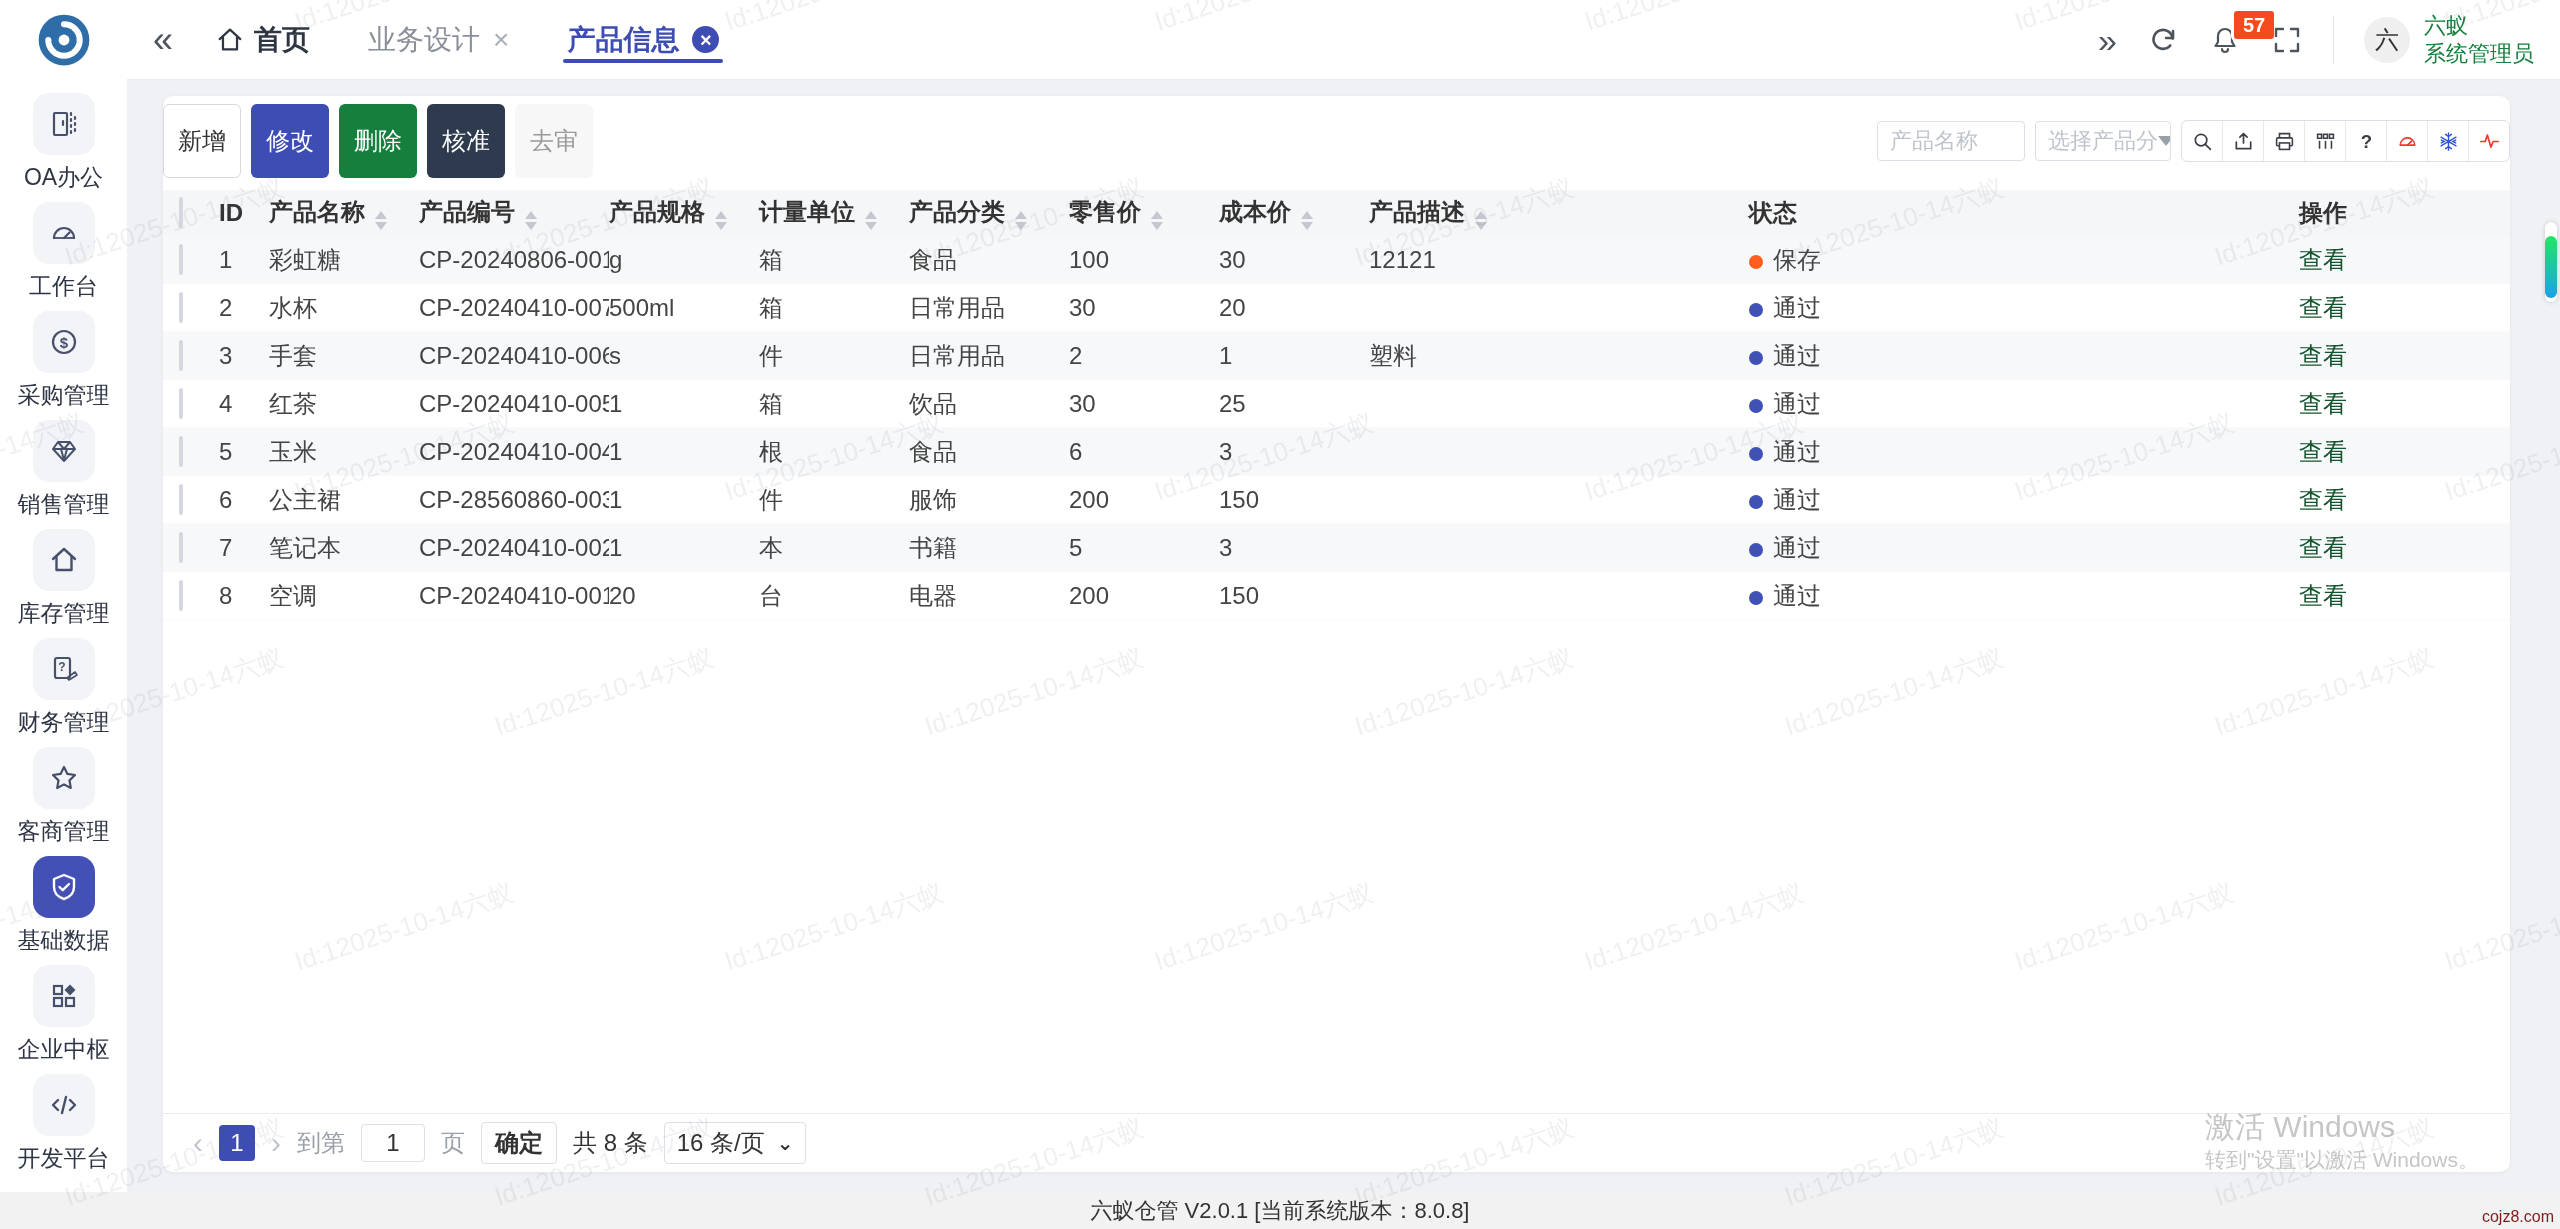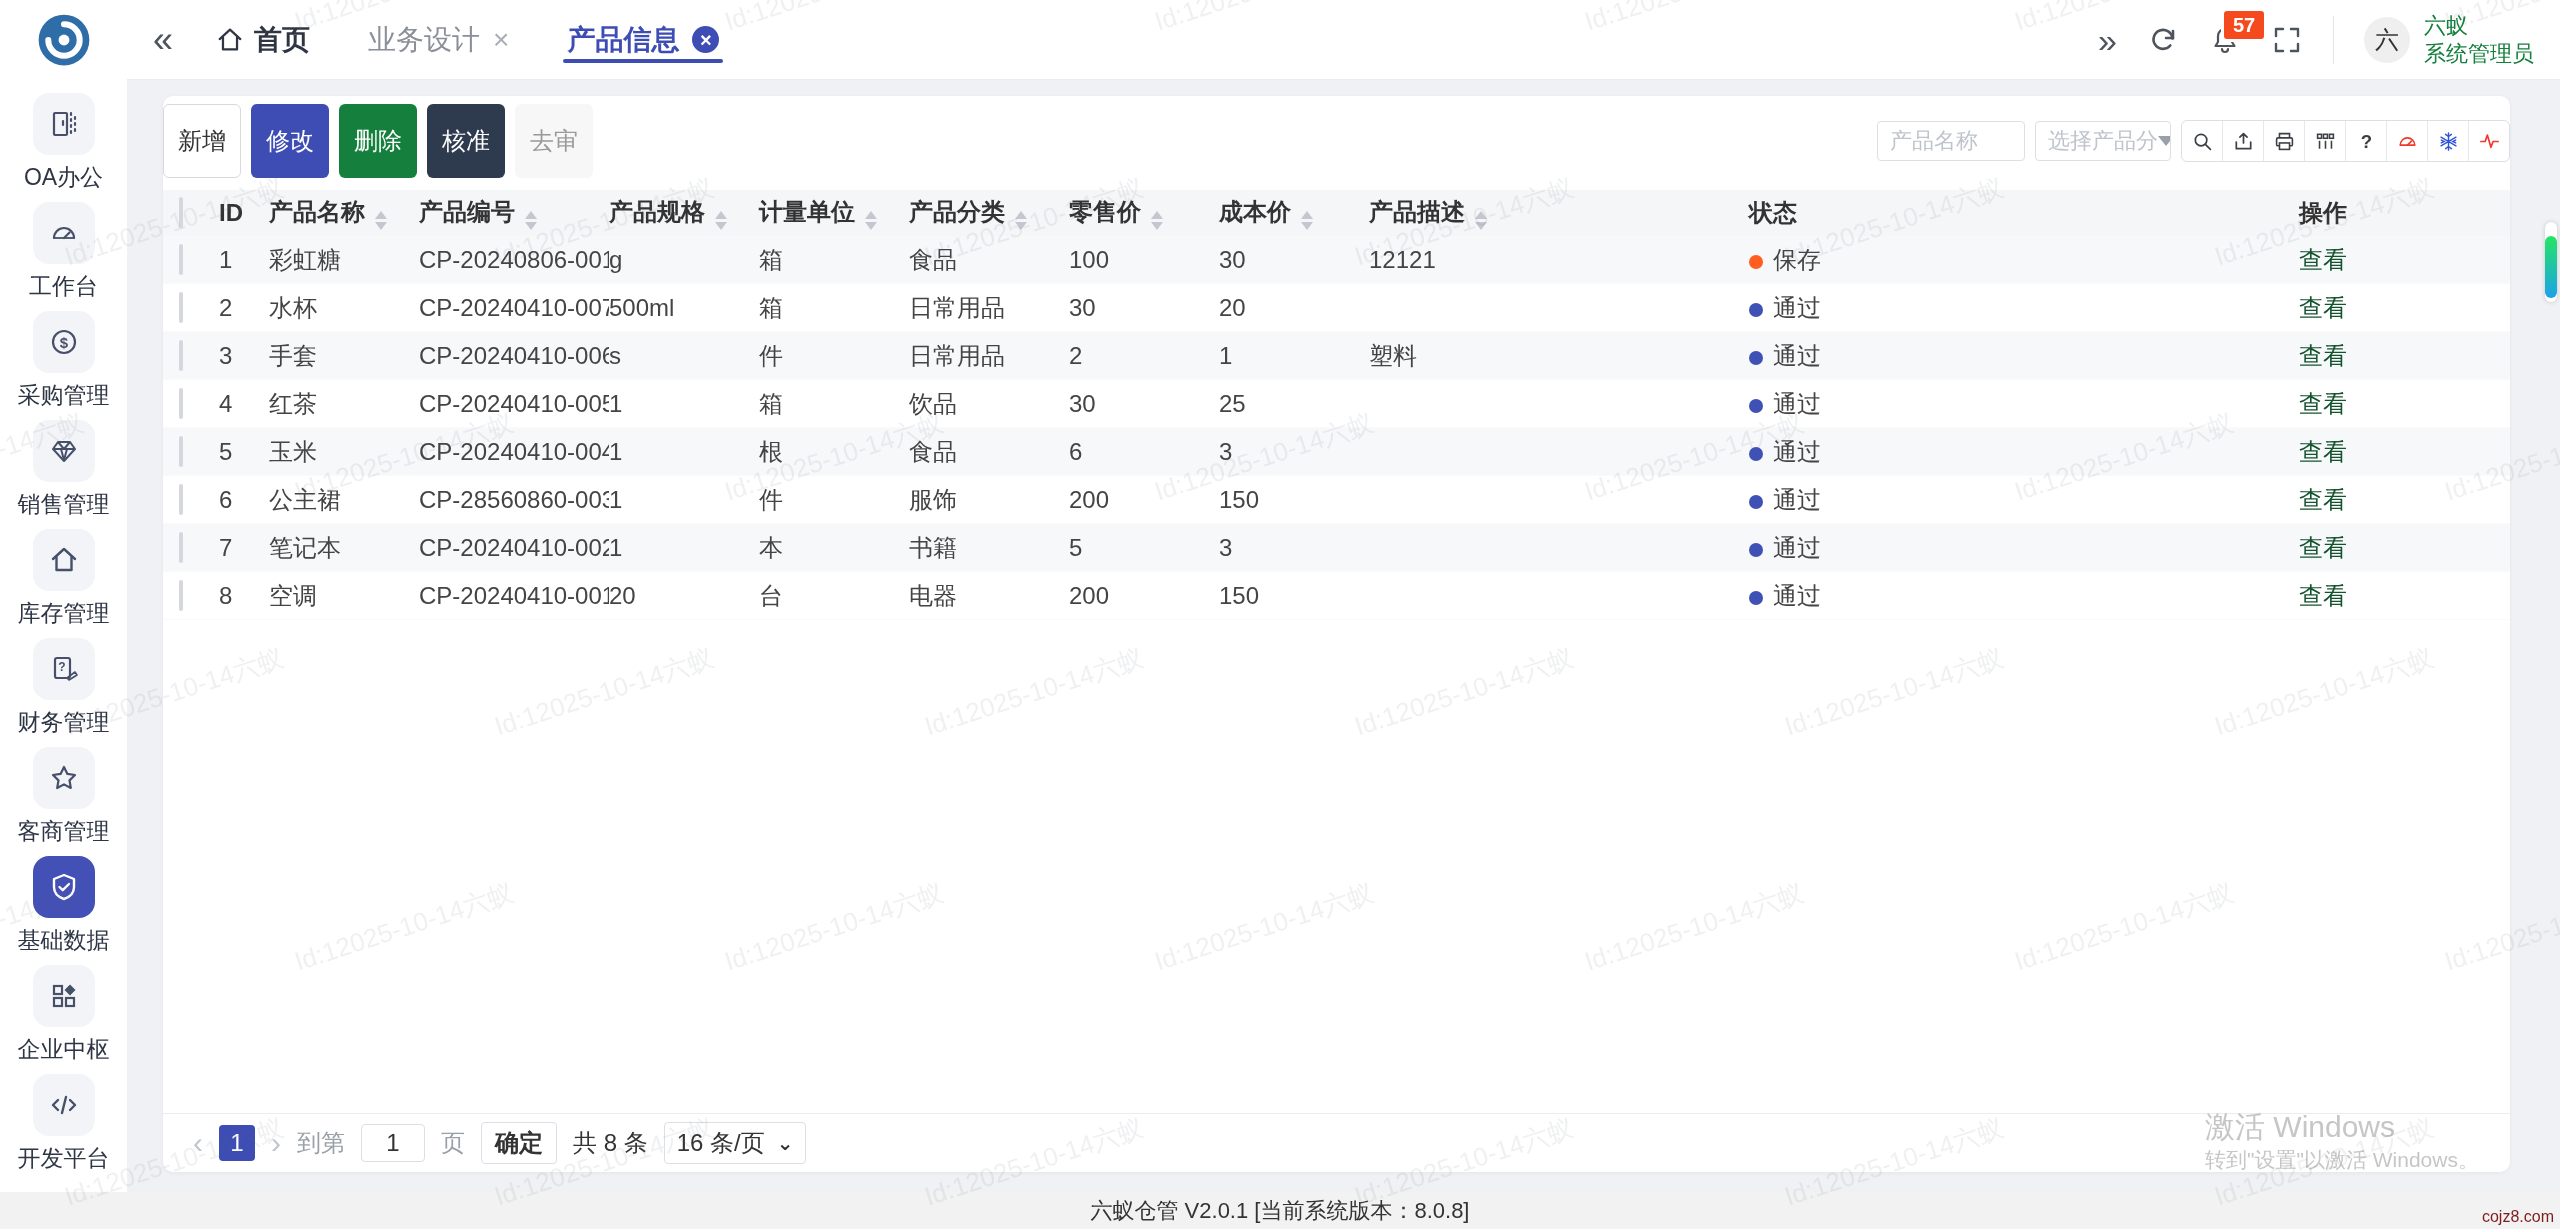--- a/index.html
+++ b/index.html
@@ -29,21 +29,21 @@
   .tab.active{color:#3d4db4;font-weight:700}
   .tab.active::after{content:"";position:absolute;left:-4px;right:-4px;bottom:16px;height:4px;border-radius:2px;background:#3d4db4}
   .tab .tab-home{color:#2f3542}
   .tab .tab-home svg{width:30px;height:30px}
   .tab-x{color:#a9aeb6;font-size:28px;margin-left:4px;line-height:1}
   .tab-xc{width:27px;height:27px;border-radius:50%;background:#3d4db4;color:#fff;font-size:20px;display:flex;align-items:center;justify-content:center;margin-left:4px;line-height:1}
   .top-right{margin-left:auto;display:flex;align-items:center;gap:30px}
   .tr-icon{color:#4d545c;cursor:pointer;position:relative}
   .tr-icon svg{width:32px;height:32px}
   .chev{font-size:34px;color:#4d545c;cursor:pointer;line-height:1;user-select:none}
-  .badge{position:absolute;top:-16px;left:12px;background:#f54a1d;color:#fff;font-size:20px;font-weight:700;padding:1px 9px;border-radius:6px;border:3px solid #fff;line-height:26px}
+  .badge{position:absolute;top:-16px;left:22px;background:#f54a1d;color:#fff;font-size:20px;font-weight:700;padding:1px 9px;border-radius:6px;border:3px solid #fff;line-height:26px}
   .tb-divider{width:1px;height:48px;background:#e3e3e3}
   .user{display:flex;align-items:center;gap:14px;cursor:pointer}
   .avatar{width:46px;height:46px;border-radius:50%;background:#efefef;display:flex;align-items:center;justify-content:center;font-size:24px;color:#333}
   .user-names{font-size:22px;color:#15803d;line-height:28px;white-space:nowrap}
 
   
   .main{position:absolute;left:127px;top:80px;right:0;height:1112px;background:#f0f1f4;z-index:3}
   .card{position:absolute;left:36px;top:16px;width:2347px;height:1076px;background:#fff;border-radius:10px;box-shadow:0 1px 4px rgba(0,0,0,.05)}
 
   

